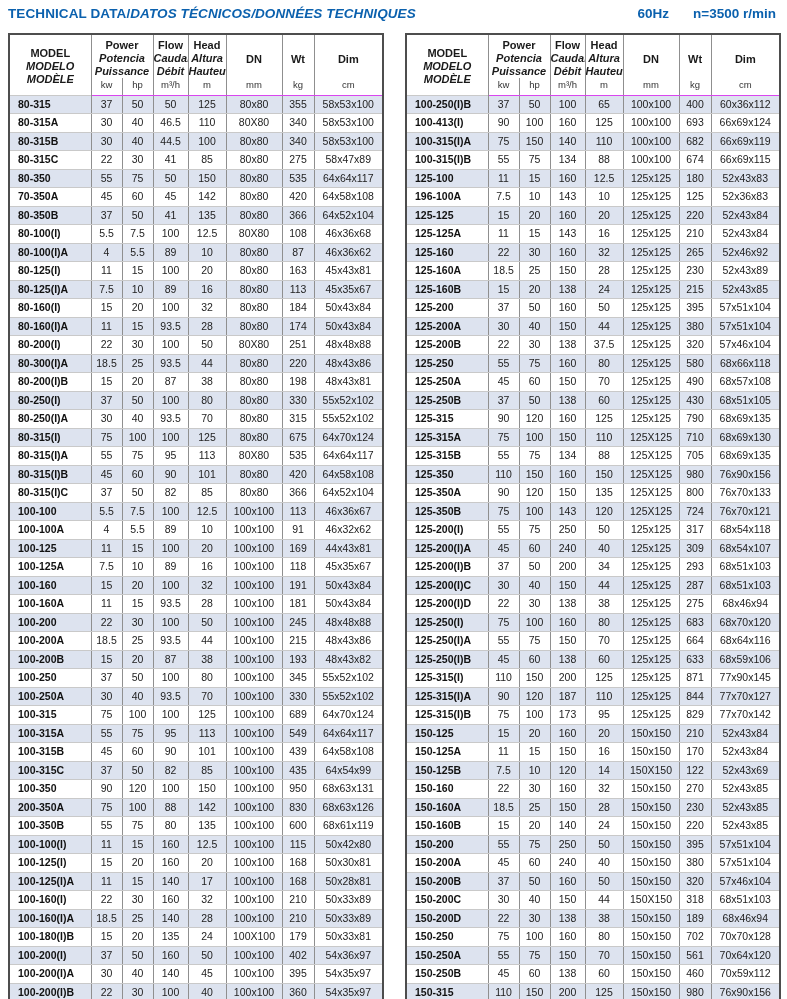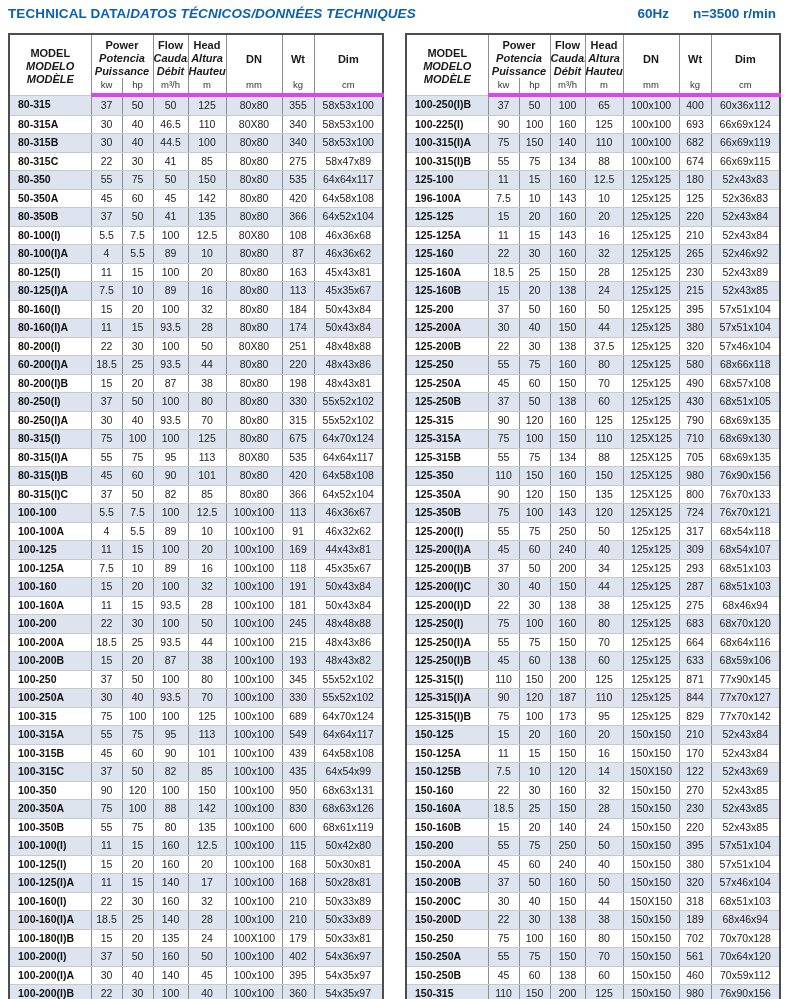--- a/index.html
+++ b/index.html
@@ -31,21 +31,21 @@
     border-right:1px solid var(--vline);
     border-top:1px solid var(--hline);
     border-bottom:1px solid var(--hline);
     overflow:hidden; white-space:nowrap;
   }
 
   
   thead th { background:#fff; text-align:center; vertical-align:middle; color:#1a1a1a; }
   tr.hrow1 th { border-bottom:none; font-size:11px; font-weight:bold; padding:4px 0 0 0; height:44px; }
   tr.hrow2 th { border-top:none; font-weight:normal; font-size:9.5px; color:#333;
-                padding:0 0 3px 0; height:17px; border-bottom:4px solid #d946ef; }
+                padding:0 0 3px 0; height:17px; border-bottom:1px solid #d946ef; }
   tr.hrow1 th .hl { line-height:13px; }
   tr.hrow1 th .it { font-style:italic; }
 
   
   tbody td {
     height:17.5px; line-height:17.5px; font-size:10.5px; color:#222;
     text-align:center; padding:0;
   }
   tbody td.model { text-align:left; padding-left:8px; font-weight:bold; color:#111; }
   tbody tr:nth-child(odd) { background:var(--stripe); }
@@ -160,21 +160,21 @@
             <td class="model">80-350</td>
             <td>55</td>
             <td>75</td>
             <td>50</td>
             <td>150</td>
             <td>80x80</td>
             <td>535</td>
             <td>64x64x117</td>
           </tr>
           <tr>
-            <td class="model">50-350A</td>
+            <td class="model">70-350A</td>
             <td>45</td>
             <td>60</td>
             <td>45</td>
             <td>142</td>
             <td>80x80</td>
             <td>420</td>
             <td>64x58x108</td>
           </tr>
           <tr>
             <td class="model">80-350B</td>
@@ -250,21 +250,21 @@
             <td class="model">80-200(I)</td>
             <td>22</td>
             <td>30</td>
             <td>100</td>
             <td>50</td>
             <td>80X80</td>
             <td>251</td>
             <td>48x48x88</td>
           </tr>
           <tr>
-            <td class="model">60-200(I)A</td>
+            <td class="model">80-300(I)A</td>
             <td>18.5</td>
             <td>25</td>
             <td>93.5</td>
             <td>44</td>
             <td>80x80</td>
             <td>220</td>
             <td>48x43x86</td>
           </tr>
           <tr>
             <td class="model">80-200(I)B</td>
@@ -661,21 +661,21 @@
             <td class="model">100-250(I)B</td>
             <td>37</td>
             <td>50</td>
             <td>100</td>
             <td>65</td>
             <td>100x100</td>
             <td>400</td>
             <td>60x36x112</td>
           </tr>
           <tr>
-            <td class="model">100-225(I)</td>
+            <td class="model">100-413(I)</td>
             <td>90</td>
             <td>100</td>
             <td>160</td>
             <td>125</td>
             <td>100x100</td>
             <td>693</td>
             <td>66x69x124</td>
           </tr>
           <tr>
             <td class="model">100-315(I)A</td>

